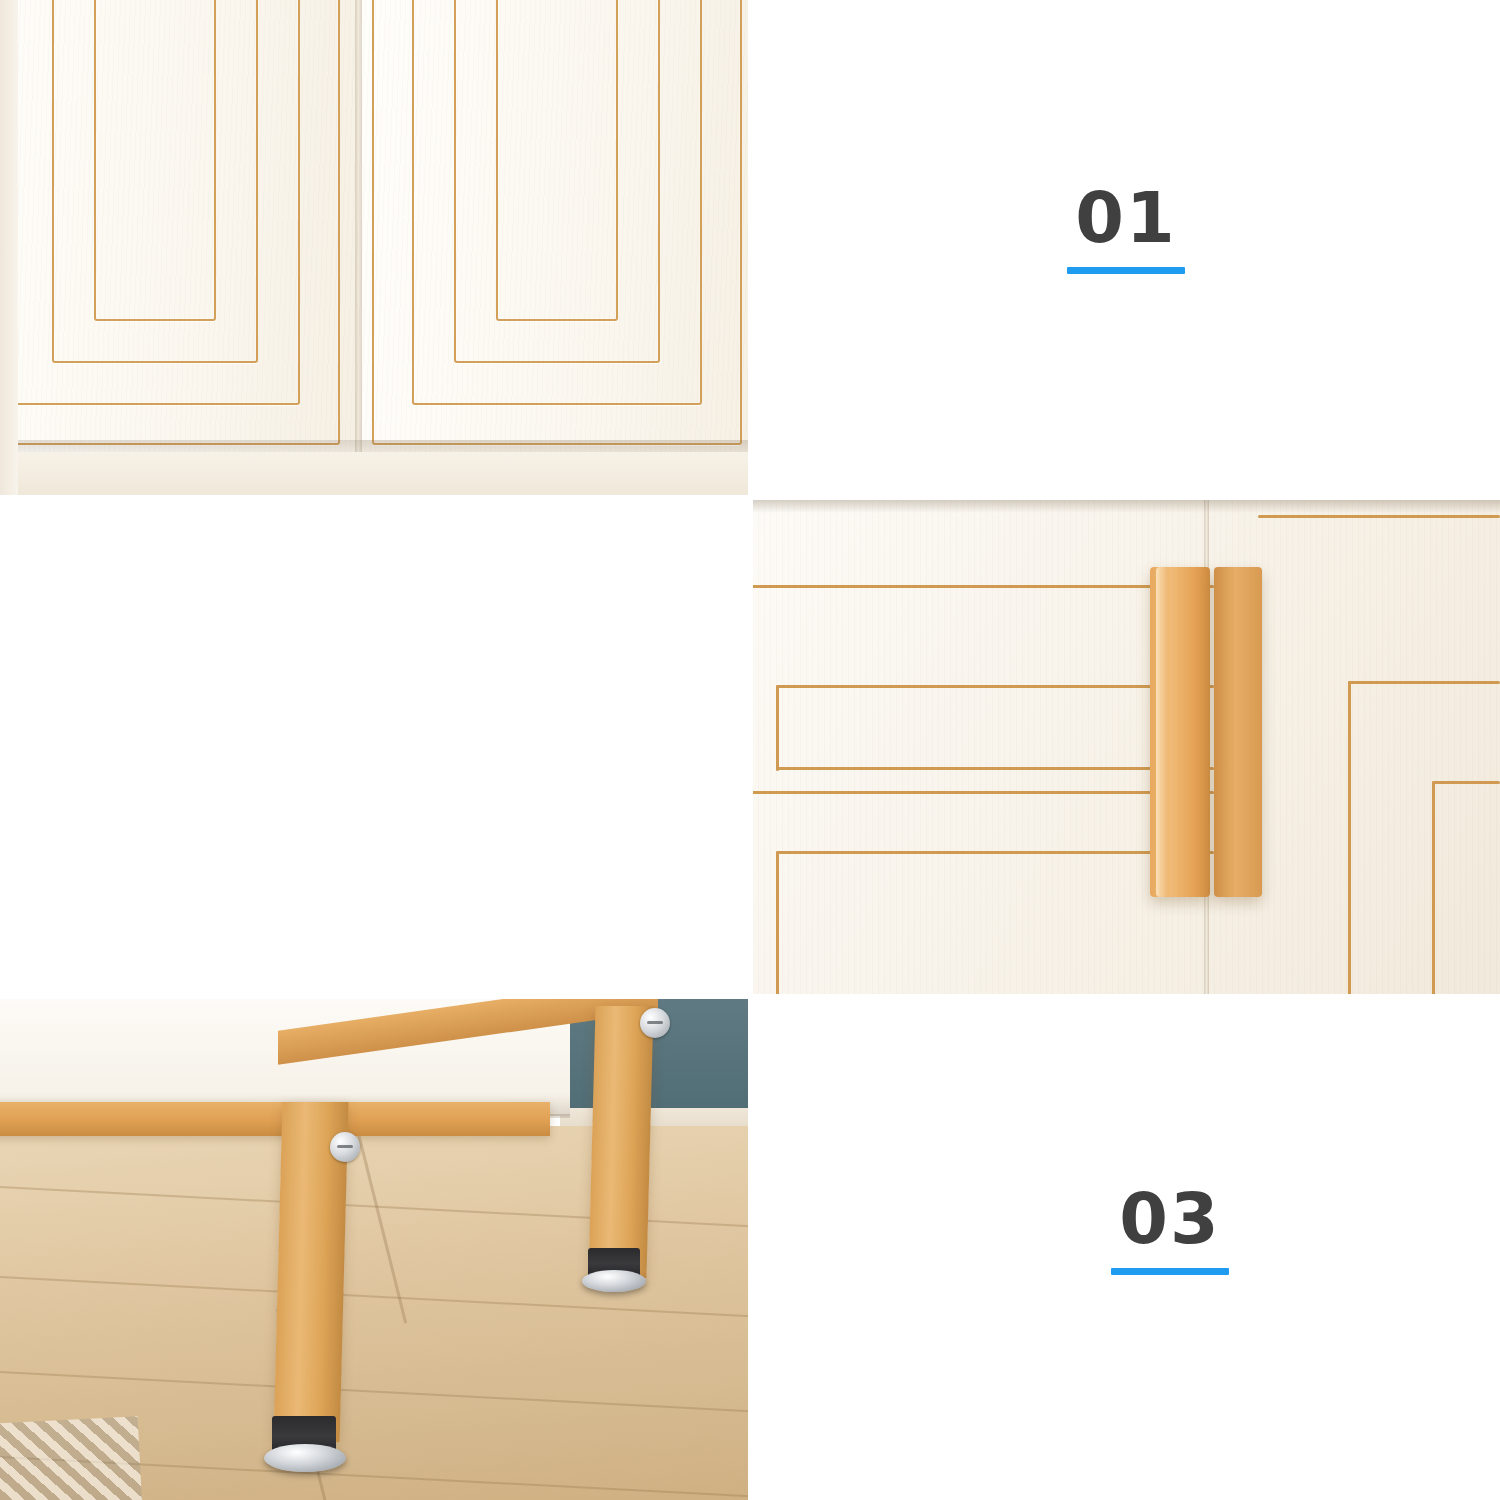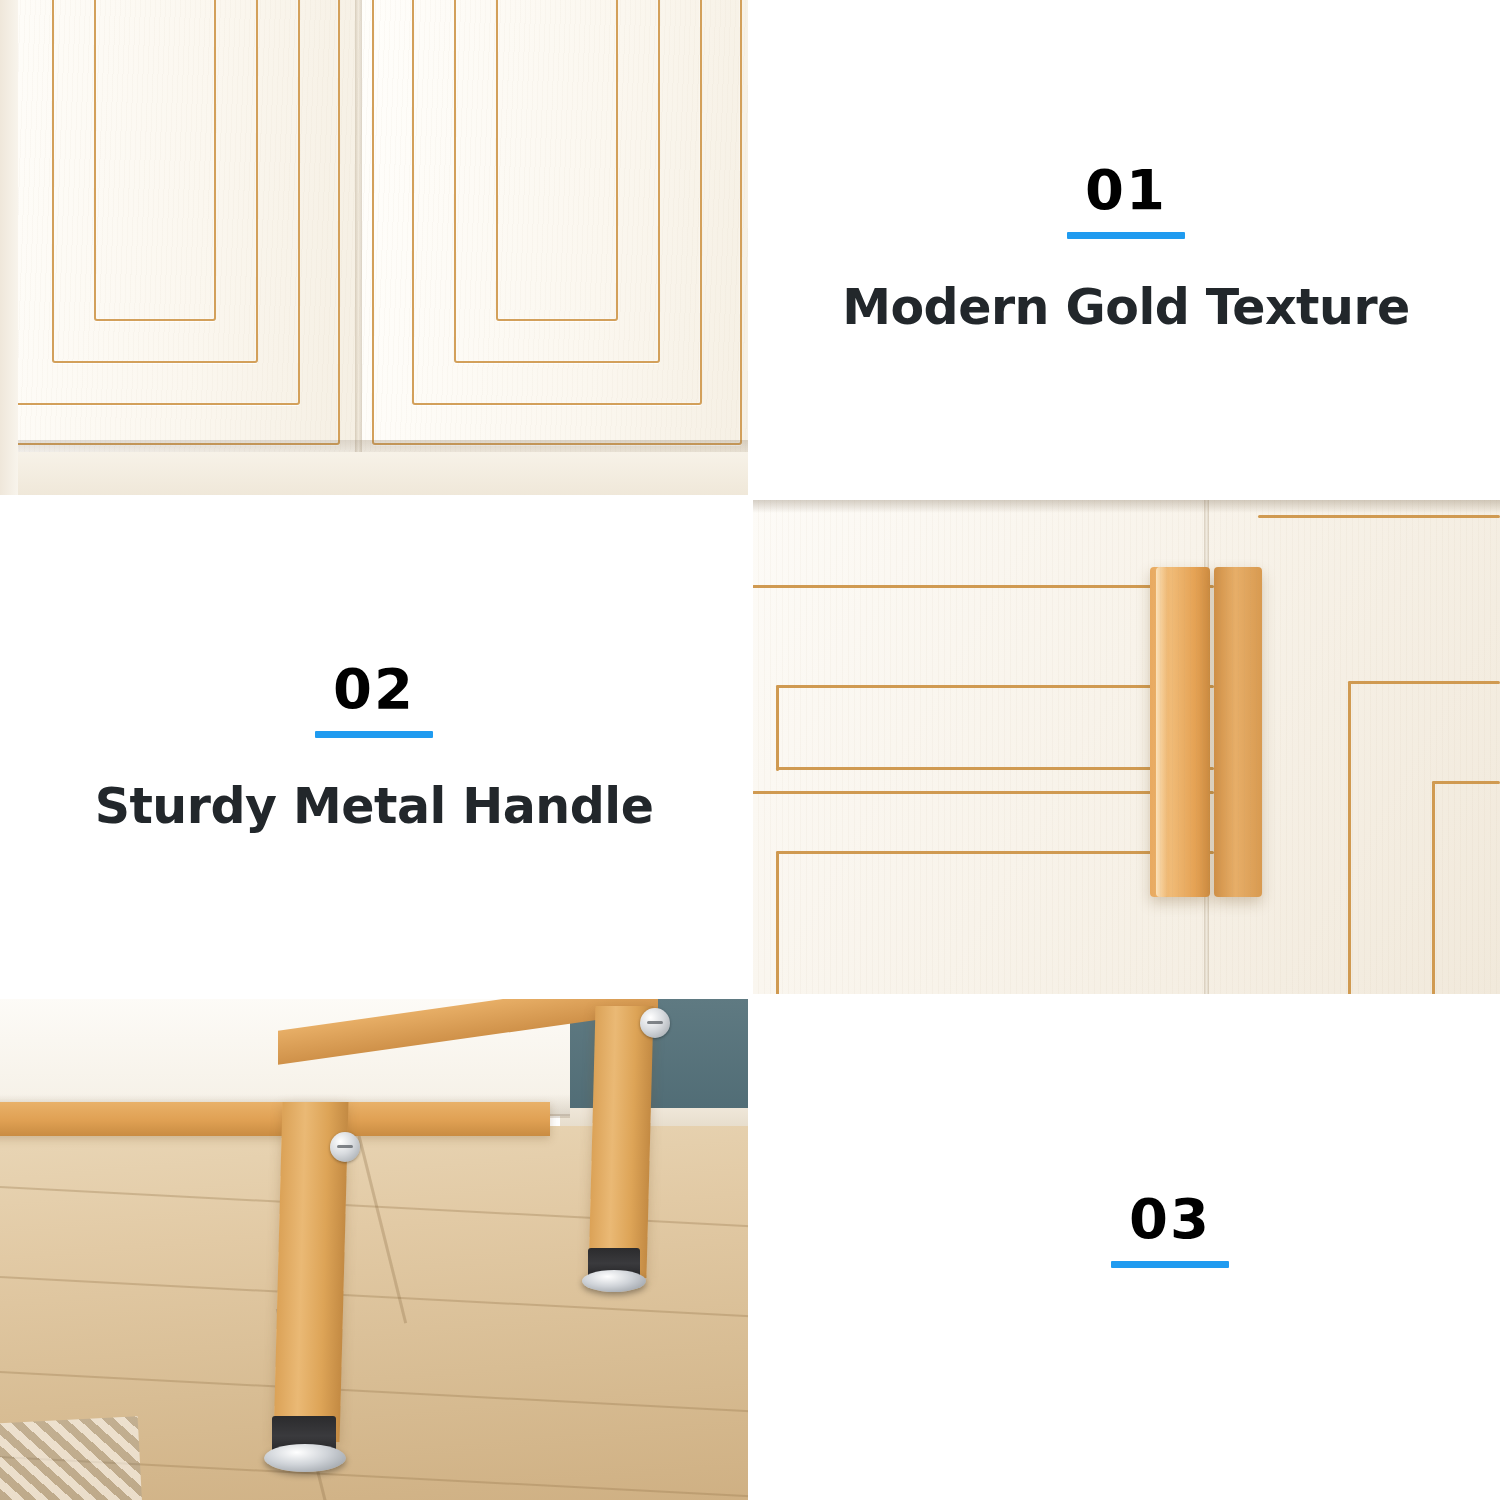--- a/index.html
+++ b/index.html
@@ -21,23 +21,23 @@
   
   .textpanel {
     display: flex;
     flex-direction: column;
     align-items: center;
     justify-content: center;
     background: #ffffff;
     text-align: center;
   }
   .num {
-    font-size: 56px;
+    font-size: 70px;
     font-weight: 700;
-    color: #000000;
+    color: #404040;
     letter-spacing: 2px;
     line-height: 1;
     font-family: "DejaVu Sans", sans-serif;
   }
   .numrule {
     width: 118px;
     height: 7px;
     background: #1f9bf0;
     margin-top: 14px;
     margin-bottom: 40px;
@@ -277,28 +277,22 @@
     <div class="doors-tex"></div>
     <div class="door-bottom"></div>
     <div class="base-edge"></div>
     <div class="base-band"></div>
     <div class="left-side"></div>
   </div>
 
   <div class="cell textpanel" style="left:752px; top:0; width:748px; height:497px;">
     <div class="num">01</div>
     <div class="numrule"></div>
-    <div class="caption">Modern Gold Texture</div>
-  </div>
-
-  <div class="cell textpanel" style="left:0; top:499px; width:748px; height:497px;">
-    <div class="num">02</div>
-    <div class="numrule"></div>
-    <div class="caption">Sturdy Metal Handle</div>
-  </div>
+  </div>
+
 
   <div class="cell" id="cell-handle">
     <div class="handle-bg"></div>
 
     <div class="h-line" style="left:0; top:86px; width:462px;"></div>
     <div class="h-line" style="left:24px; top:186px; width:438px;"></div>
     <div class="h-line" style="left:24px; top:268px; width:438px;"></div>
     <div class="h-vline" style="left:24px; top:186px; height:86px;"></div>
     <div class="h-line" style="left:0; top:292px; width:462px;"></div>
     <div class="h-line" style="left:24px; top:352px; width:438px;"></div>

